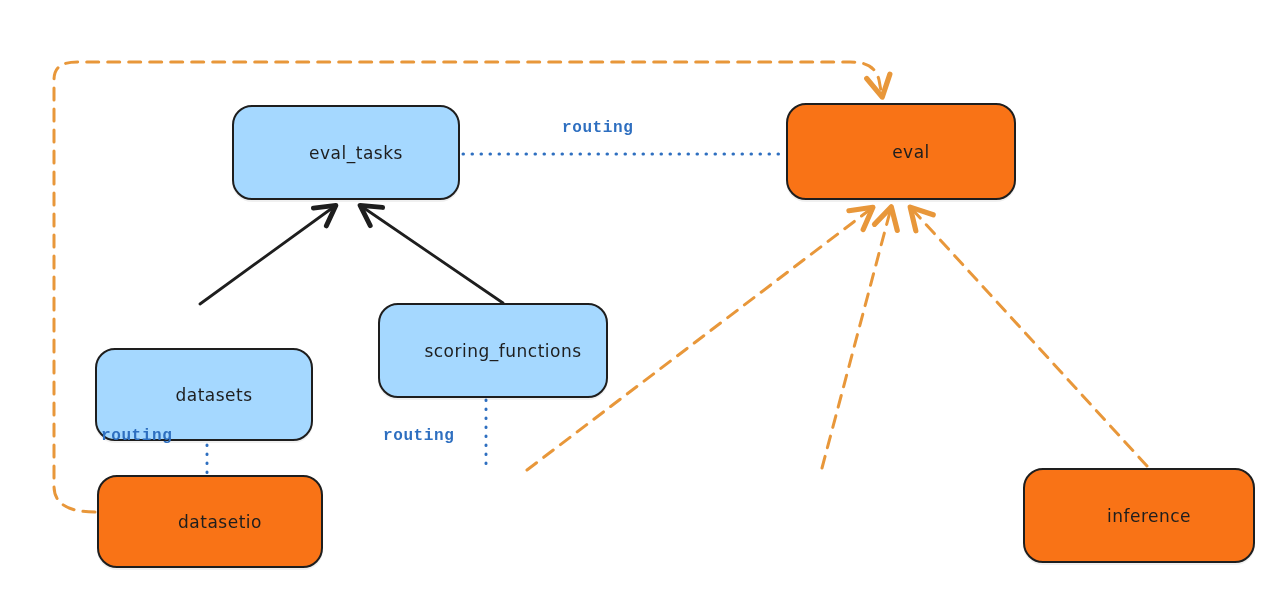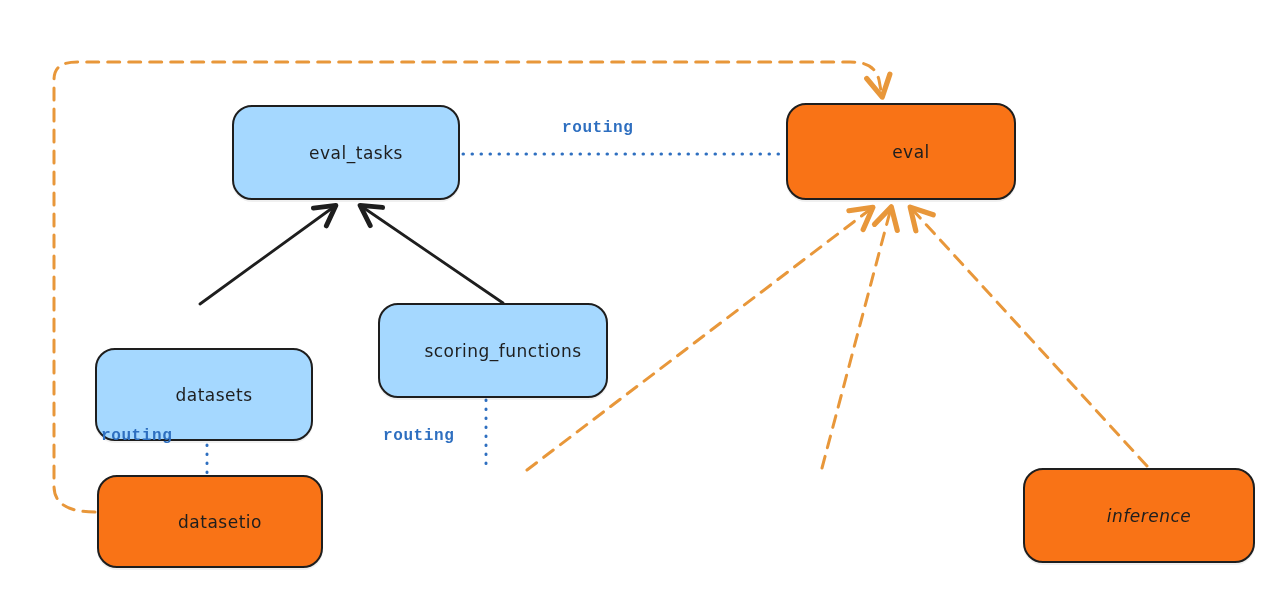--- a/index.html
+++ b/index.html
@@ -92,21 +92,21 @@
   <div class="node blue" style="left:378px; top:303px; width:230px; height:95px;text-align:right;">
     <span>scoring_functions</span>
   </div>
 
   <div class="node green" style="left:97px; top:475px; width:226px; height:93px;">
     <span>datasetio</span>
   </div>
 
 
 
-  <div class="node green" style="left:1023px; top:468px; width:232px; height:95px;font-style:italic;">
+  <div class="node green" style="left:1023px; top:468px; width:232px; height:95px;">
     <span>inference</span>
   </div>
 
   <div class="edge-label" style="left:562px; top:119px;">routing</div>
 
   <div class="edge-label" style="left:101px; top:427px;">routing</div>
 
   <div class="edge-label" style="left:383px; top:427px;">routing</div>
 
 </div>

